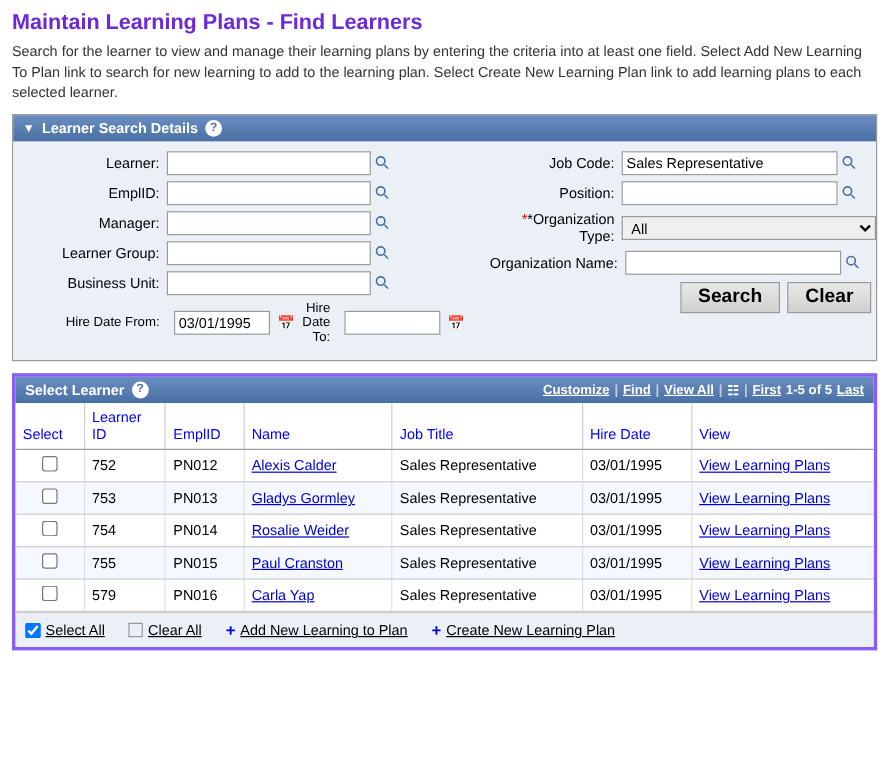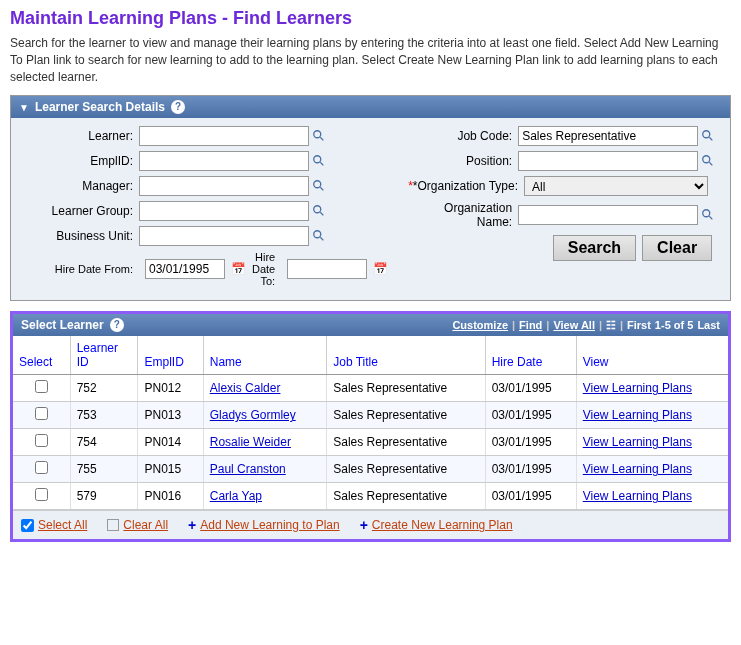--- a/index.html
+++ b/index.html
@@ -39,40 +39,40 @@
     .date-input { width: 80px; border: 1px solid #999; padding: 2px 3px; font-size: 12px; height: 20px; }
     .cal-icon { cursor: pointer; font-size: 12px; }
     
     
     .learner-section { border: 3px solid #8b5cf6; }
     .learner-header { background: linear-gradient(to bottom, #6a8ebf, #4a6fa5); color: #fff; padding: 4px 8px; font-weight: bold; font-size: 12px; display: flex; align-items: center; justify-content: space-between; }
     .learner-header-left { display: flex; align-items: center; gap: 6px; }
     .learner-header-right { font-size: 11px; display: flex; align-items: center; gap: 4px; }
     .header-link { color: #fff; text-decoration: underline; cursor: pointer; font-size: 11px; }
     .separator { color: #ccc; }
-    .nav-btn { cursor: pointer; font-size: 11px; color: #fff; }
+    .nav-btn { cursor: pointer; font-size: 11px; color: #fff; text-decoration: underline; }
     
     
     .learner-table { width: 100%; border-collapse: collapse; }
     .learner-table thead tr { background: #d6e0f0; }
     .learner-table th { padding: 5px 6px; text-align: left; font-size: 12px; color: #00f; font-weight: normal; border-bottom: 1px solid #999; border-right: 1px solid #ccc; vertical-align: bottom; }
     .learner-table th:last-child { border-right: none; }
     .learner-table td { padding: 5px 6px; font-size: 12px; border-bottom: 1px solid #ccc; border-right: 1px solid #e0e0e0; vertical-align: middle; }
     .learner-table td:last-child { border-right: none; }
     .learner-table tr:nth-child(even) { background: #f5f8ff; }
     .learner-table tr:nth-child(odd) { background: #fff; }
     
     .link { color: #00c; text-decoration: underline; cursor: pointer; }
     
     input[type="checkbox"] { cursor: pointer; }
     
     
     .footer { display: flex; align-items: center; gap: 20px; padding: 6px 8px; border-top: 1px solid #ccc; background: #ebf0f7; }
     .footer-item { display: flex; align-items: center; gap: 4px; font-size: 12px; }
-    .footer-link { color: #c2410c; text-decoration: underline; cursor: pointer; font-size: 12px; text-align: center; }
+    .footer-link { color: #000000; text-decoration: underline; cursor: pointer; font-size: 12px; text-align: center; }
     .add-icon { color: #00c; font-size: 14px; font-weight: bold; }
     
     select { font-size: 12px; height: 20px; border: 1px solid #999; padding: 1px 2px; }
   </style>
 </head>
 <body>
 
 <div class="page-container">
 
   <h1 class="page-title">Maintain Learning Plans - Find Learners</h1>
@@ -180,21 +180,21 @@
                 <svg viewBox="0 0 16 16" fill="none" xmlns="http://www.w3.org/2000/svg">
                   <circle cx="6" cy="6" r="4" stroke="#4a6fa5" stroke-width="1.5"></circle>
                   <line x1="9.5" y1="9.5" x2="13" y2="13" stroke="#4a6fa5" stroke-width="1.5"></line>
                 </svg>
               </span>
             </div>
           </div>
           <div class="form-row">
             <span class="form-label required">*Organization Type:</span>
             <div class="form-input-wrap">
-              <select class="form-input" style="width:184px;">
+              <select class="form-input" style="width:212px;">
                 <option>All</option>
                 <option>Department</option>
                 <option>Business Unit</option>
               </select>
             </div>
           </div>
           <div class="form-row">
             <span class="form-label">Organization Name:</span>
             <div class="form-input-wrap">
               <input type="text" class="form-input form-input-long" style="">

